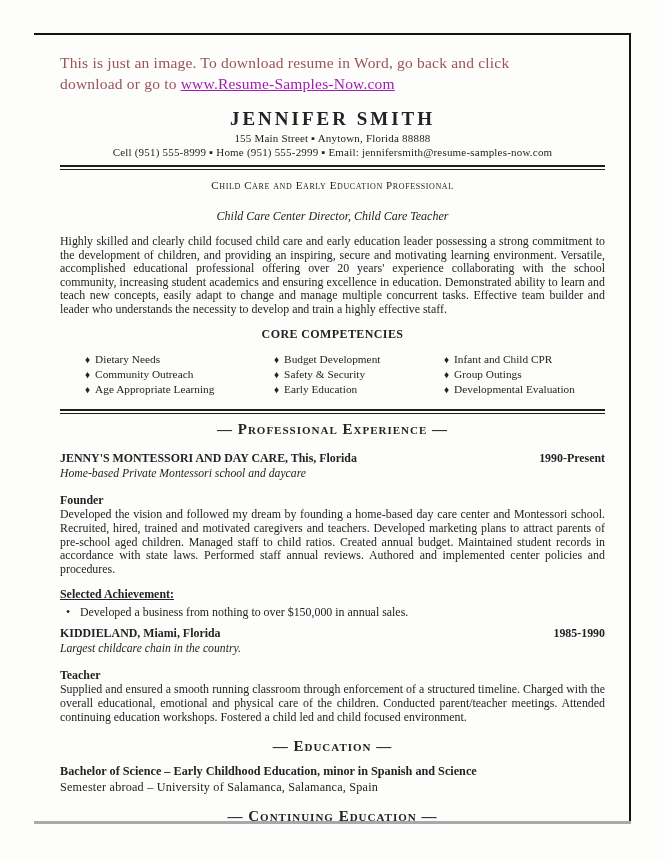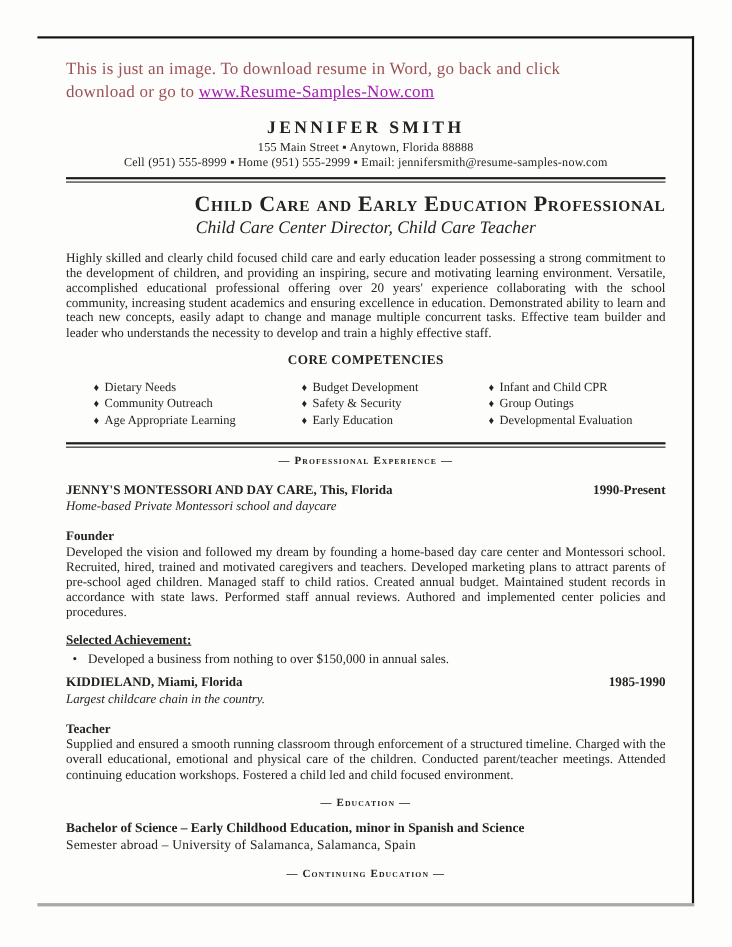--- a/index.html
+++ b/index.html
@@ -14,41 +14,41 @@
   
   .frame-top    { position: absolute; left: 34px; top: 33px; width: 597px; border-top: 2px solid #141414; }
   .frame-right  { position: absolute; left: 629px; top: 33px; height: 790px; border-right: 2px solid #141414; }
   .frame-bottom { position: absolute; left: 34px; top: 821px; width: 597px; border-top: 3px solid #a9a9a9; }
 
   .content { position: absolute; left: 60px; top: 52px; width: 545px; }
 
   .note { font-size: 15.5px; line-height: 21px; color: #9c5358; letter-spacing: 0.2px; }
   .note a { color: #a21caf; text-decoration: underline; cursor: pointer; }
 
-  .name { text-align: center; font-weight: bold; font-size: 16px; letter-spacing: 3px; margin-top: 14px; }
+  .name { text-align: center; font-weight: bold; font-size: 19px; letter-spacing: 3px; margin-top: 14px; }
   .hdr-line { text-align: center; font-size: 11px; margin-top: 2px; letter-spacing: 0.2px; }
 
   .double-rule { margin-top: 7px; height: 5px; border-top: 2px solid #1d1d1d; border-bottom: 1px solid #1d1d1d; }
 
-  .profile-title { text-align: right; font-weight: bold; font-variant: small-caps; font-size: 20px; letter-spacing: 0.6px; margin-top: 9px; }
-  .profile-subtitle { text-align: center; font-style: italic; font-size: 16px; margin-top: 1px; }
+  .profile-title { text-align: center; font-weight: normal; font-variant: small-caps; font-size: 11px; letter-spacing: 0.6px; margin-top: 9px; }
+  .profile-subtitle { text-align: center; font-style: italic; font-size: 12px; margin-top: 18px; }
 
   .body-text { font-size: 11.9px; line-height: 13.6px; text-align: justify; }
   .summary { margin-top: 11px; }
 
   .core-heading { text-align: center; font-weight: bold; font-size: 12px; letter-spacing: 0.4px; margin-top: 10px; }
   .comp-grid { display: flex; margin-top: 10px; padding-left: 25px; }
   .comp-col { display: flex; flex-direction: column; }
   .comp-col-1 { width: 170px; }
   .comp-col-2 { width: 189px; }
   .comp-col-3 { flex: 1; }
   .comp-item { font-size: 11.3px; line-height: 15.3px; white-space: nowrap; }
   .diamond { font-size: 10px; margin-right: 5px; }
 
-  .section-heading { text-align: center; font-weight: bold; font-variant: small-caps; font-size: 10px; letter-spacing: 1px; margin-top: 7px; }
+  .section-heading { text-align: center; font-weight: bold; font-variant: small-caps; font-size: 15px; letter-spacing: 1px; margin-top: 7px; }
   .rule-2 { margin-top: 12px; }
 
   .job-header { display: flex; justify-content: space-between; font-weight: bold; font-size: 11.9px; margin-top: 13px; }
   .job-tagline { font-style: italic; font-size: 11.7px; margin-top: 1px; }
   .role-title { font-weight: bold; font-size: 11.9px; margin-top: 13px; }
 
   .ach-label { font-weight: bold; font-size: 11.9px; text-decoration: underline; margin-top: 11px; }
   .ach-row { display: flex; margin-top: 3px; font-size: 11.9px; }
   .ach-bullet { width: 20px; padding-left: 6px; }
   .job2 { margin-top: 6px; }

